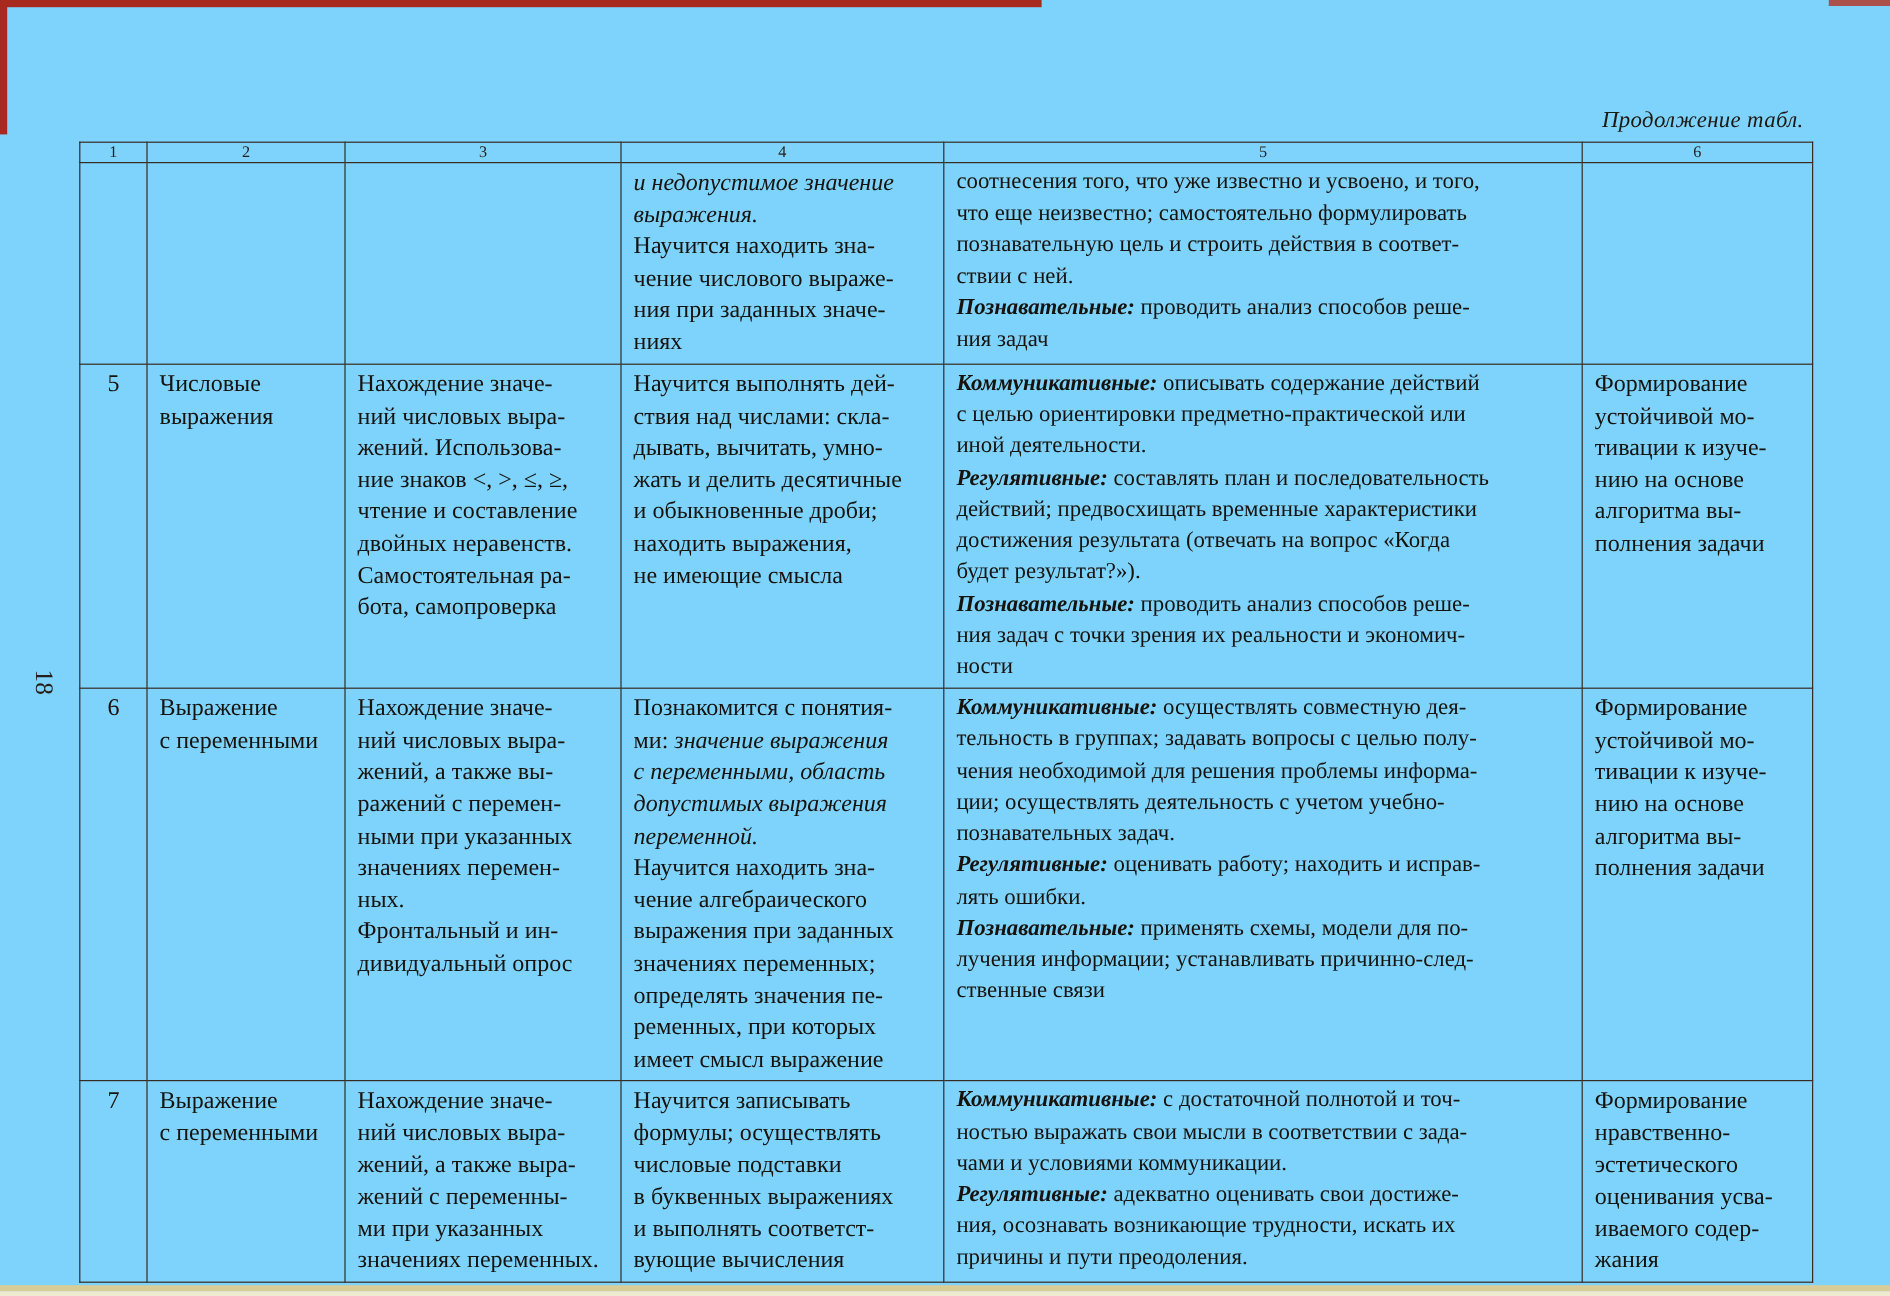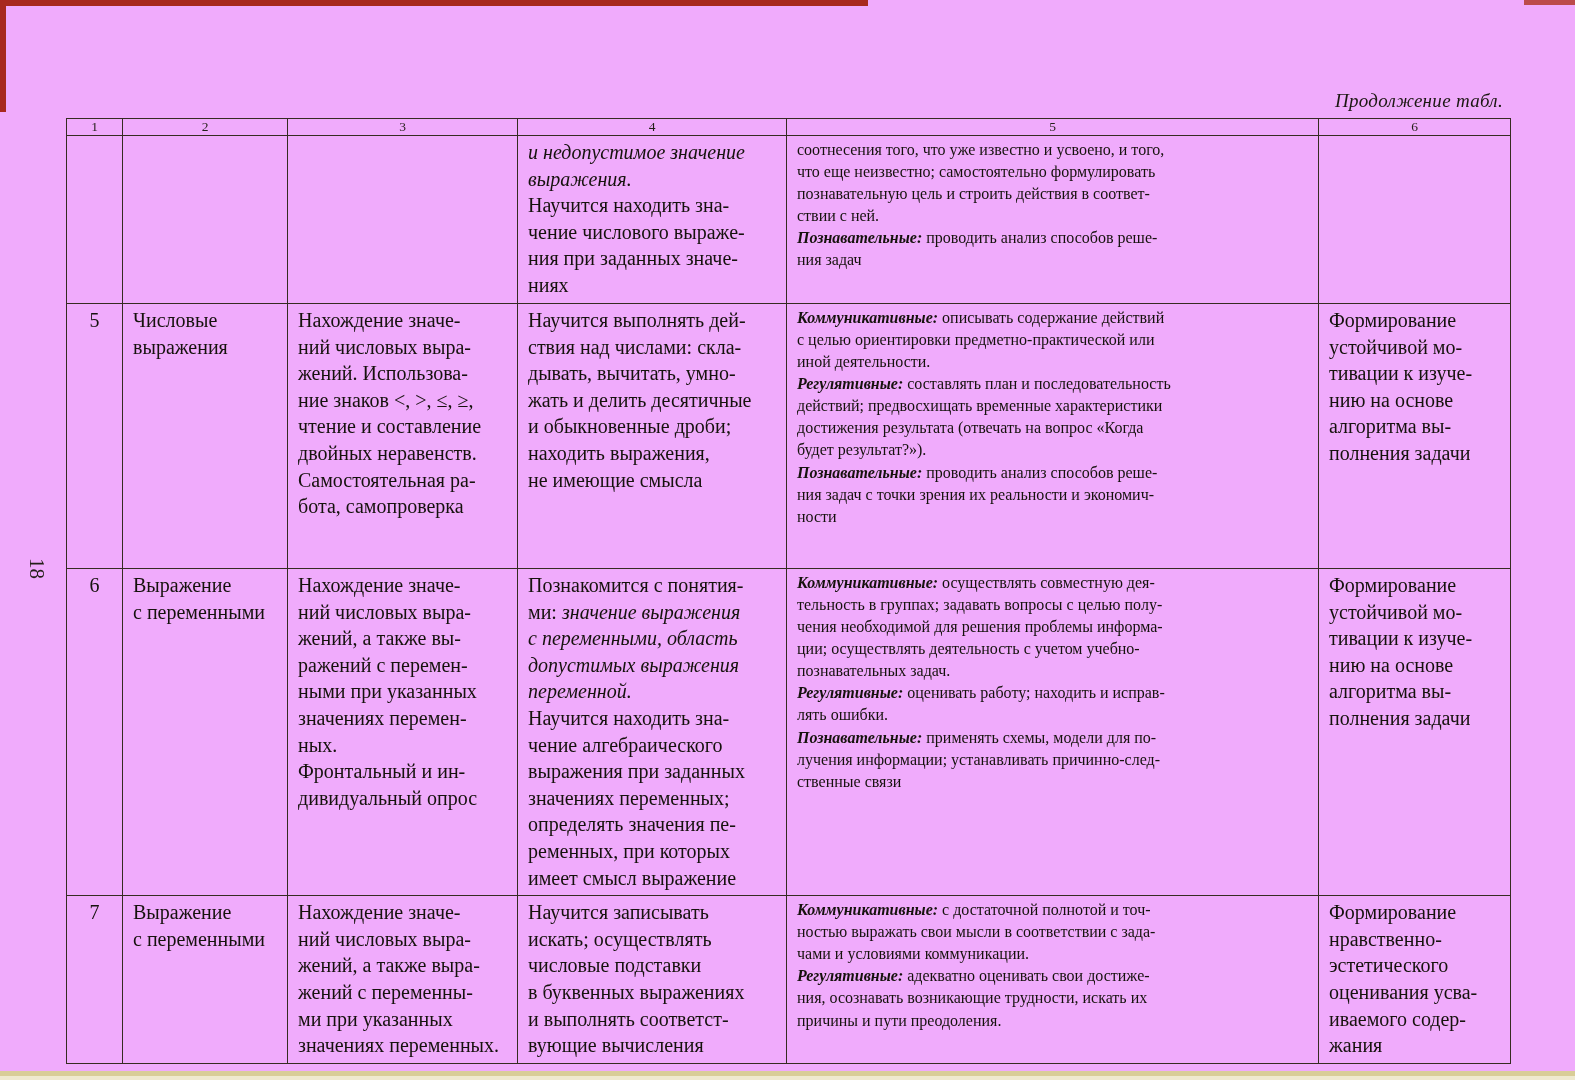--- a/index.html
+++ b/index.html
@@ -4,21 +4,21 @@
 <style>
   html,body{margin:0;padding:0;}
   body{
     width:1575px;height:1080px;
     background:#e9e6da;
     font-family:"Liberation Serif","DejaVu Serif",serif;
     color:#16120d;
   }
   .page{
     position:relative;width:1575px;height:1080px;overflow:hidden;
-    background:#f0abfc;
+    background:#7dd3fc;
   }
   
   .edge-top-red{position:absolute;left:0;top:0;width:868px;height:6px;background:#a8291d;}
   .edge-left-red{position:absolute;left:0;top:0;width:6px;height:112px;background:#a8291d;}
   .edge-right-red{position:absolute;left:1524px;top:0;width:51px;height:5px;background:#b3392b;opacity:.85;}
   .edge-bottom-tan{position:absolute;left:0;top:1071px;width:1575px;height:5px;background:#d9cd97;}
   .edge-bottom-cream{position:absolute;left:0;top:1076px;width:1575px;height:4px;background:#efe9cf;}
 
   .cont-label{
     position:absolute;top:90px;right:72px;
@@ -43,21 +43,21 @@
   .tbl th{
     height:16px;padding:0 2px;
     font-weight:normal;font-size:13.5px;line-height:16px;
     text-align:center;color:#241f18;
   }
   .tbl td{
     padding:3px 9px 4px 10px;
     font-size:20px;line-height:1.33;
   }
   td.c-num{text-align:center;padding:3px 2px 0 2px;}
-  td.c-uud{font-size:16px;line-height:1.38;}
+  td.c-uud{font-size:19px;line-height:1.38;}
   tbody tr.r-cont{height:168px;}
   tbody tr.r-5{height:265px;}
   tbody tr.r-6{height:325px;}
   tbody tr.r-7{height:166px;}
   .ws{white-space:pre-line;}
   .seg-i{font-style:italic;}
   .seg-bi{font-style:italic;font-weight:bold;}
 </style>
 </head>
 <body>
@@ -193,21 +193,21 @@
           <td class="c-num"><span class="ws seg-n">7</span></td>
           <td class="c-topic"><span class="ws seg-n">Выражение
 с переменными</span></td>
           <td class="c-activity"><span class="ws seg-n">Нахождение значе-
 ний числовых выра-
 жений, а также выра-
 жений с переменны-
 ми при указанных
 значениях переменных.</span></td>
           <td class="c-subject"><span class="ws seg-n">Научится записывать
-искать; осуществлять
+формулы; осуществлять
 числовые подставки
 в буквенных выражениях
 и выполнять соответст-
 вующие вычисления</span></td>
           <td class="c-uud"><span class="ws seg-bi">Коммуникативные:</span><span class="ws seg-n"> с достаточной полнотой и точ-
 ностью выражать свои мысли в соответствии с зада-
 чами и условиями коммуникации.</span><span class="ws seg-bi">
 Регулятивные:</span><span class="ws seg-n"> адекватно оценивать свои достиже-
 ния, осознавать возникающие трудности, искать их
 причины и пути преодоления.</span></td>

